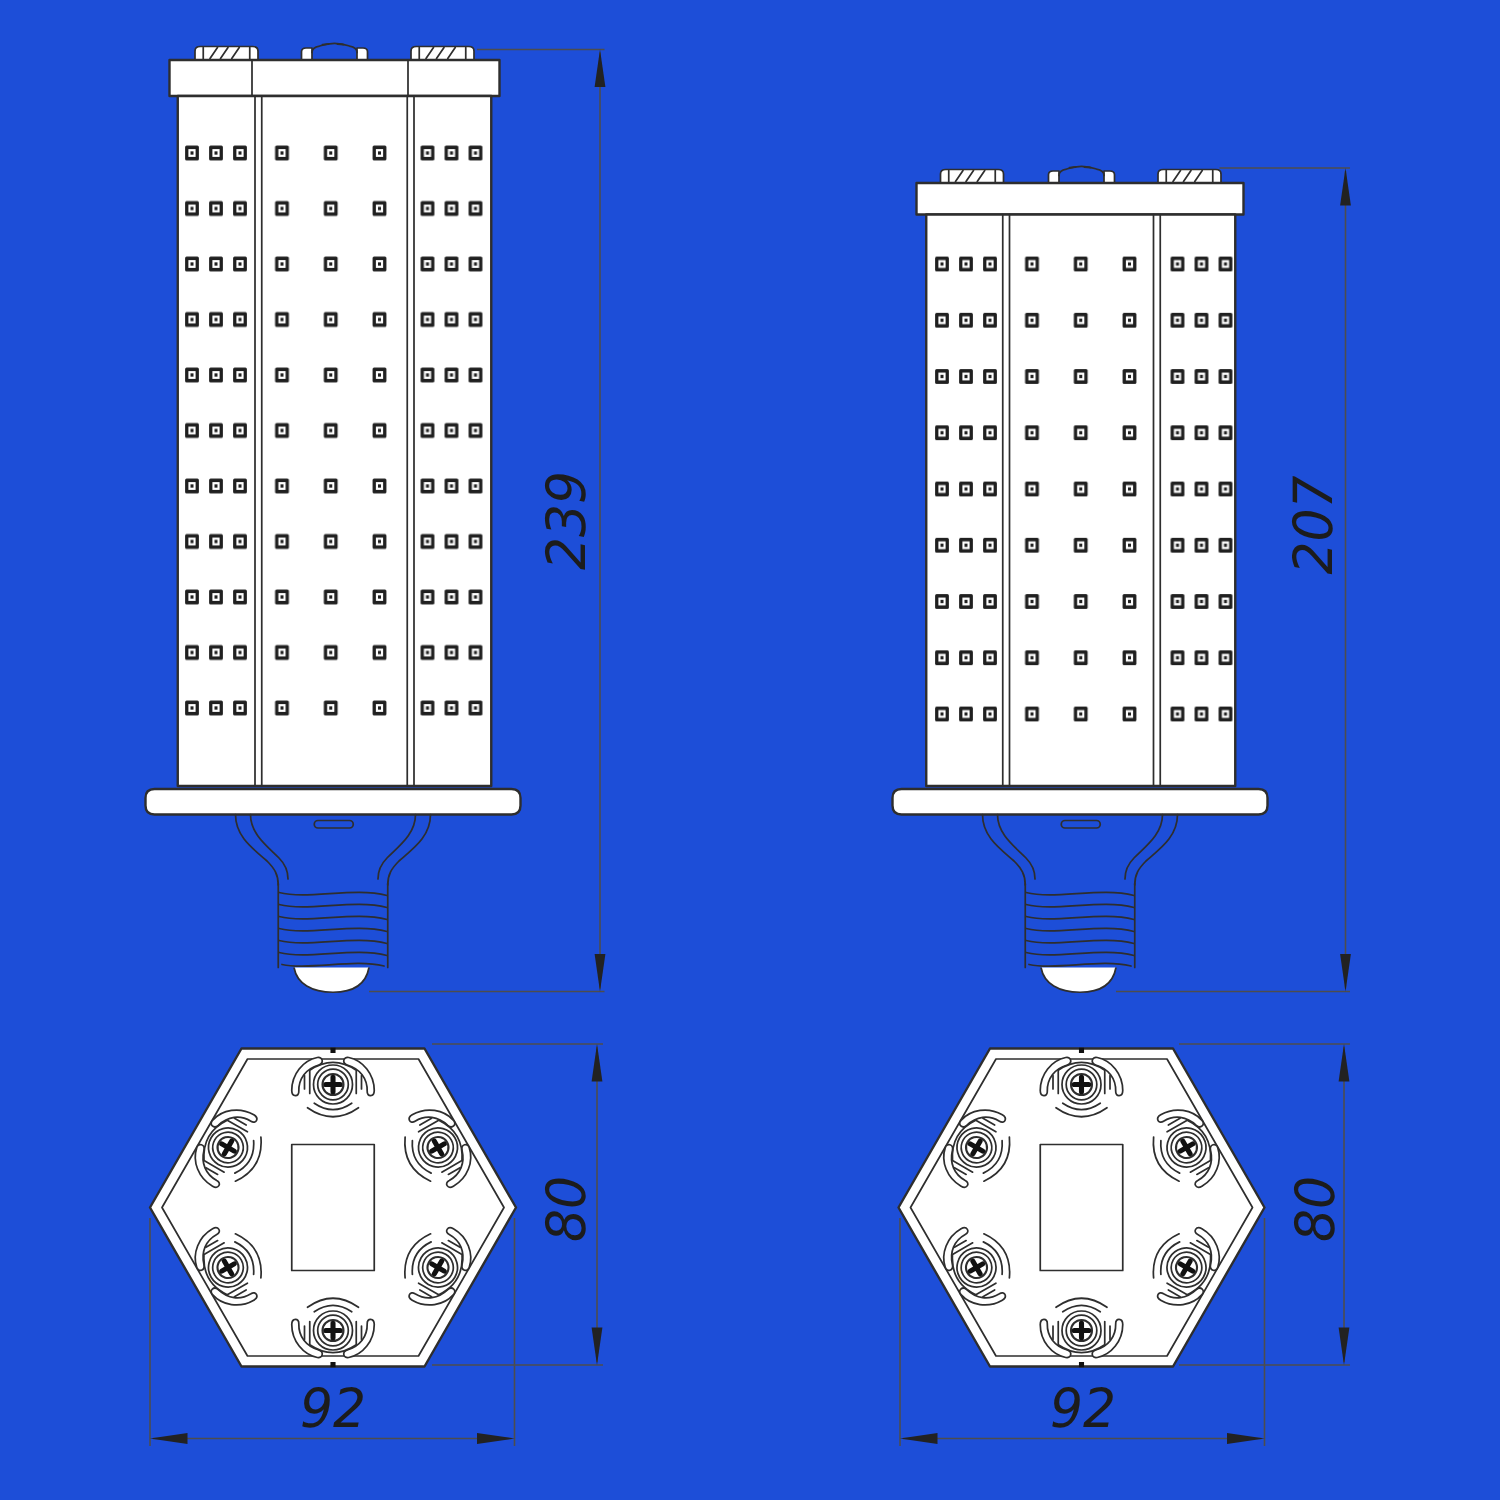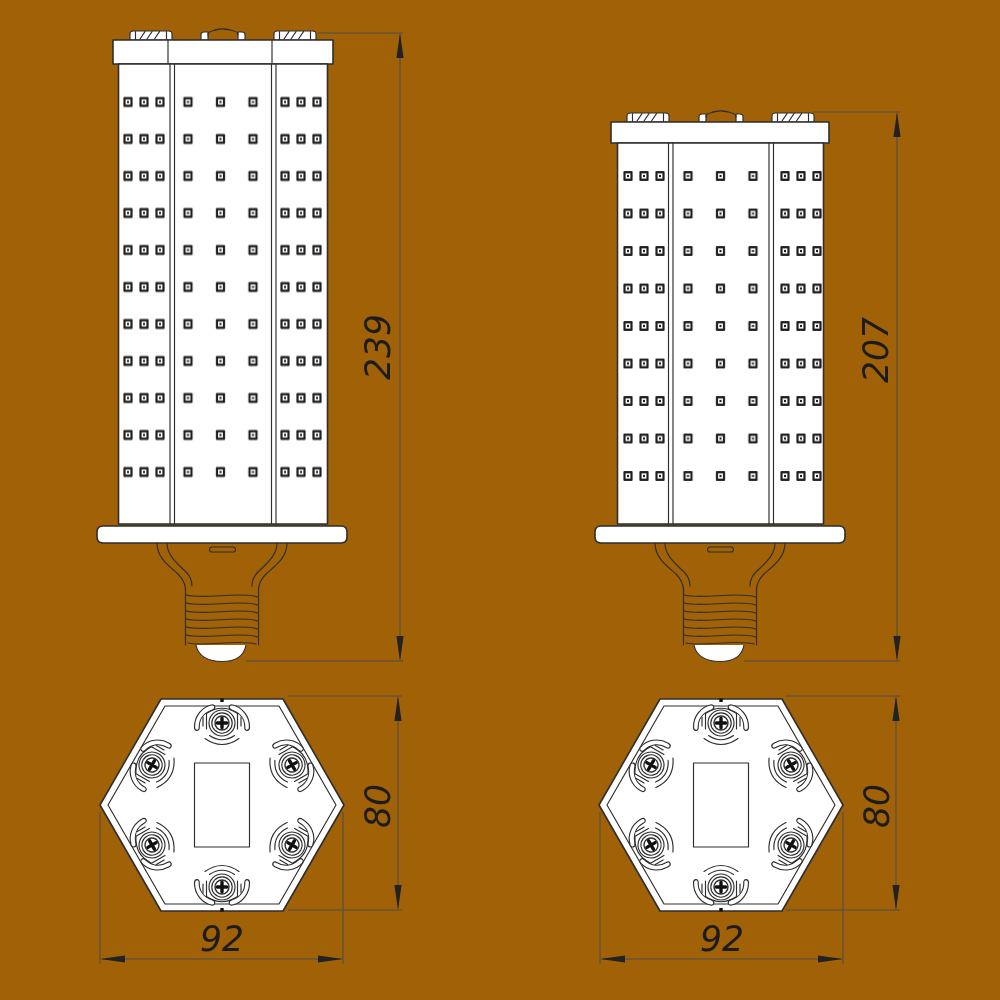--- a/index.html
+++ b/index.html
@@ -1,16 +1,16 @@
 <!DOCTYPE html>
 <html><head>
 <meta charset="utf-8">
 <style>
   html,body{margin:0;padding:0;background:#ffffff;}
-  .stage{width:1000px;height:1000px;background:#a16207;position:relative;overflow:hidden;}
+  .stage{width:1000px;height:1000px;background:#1d4ed8;position:relative;overflow:hidden;}
   svg{display:block;}
   .objf{stroke:#2e2e2e;fill:#ffffff;stroke-width:1.6;stroke-linejoin:round;}
   .det{stroke:#2e2e2e;fill:none;stroke-width:1.15;stroke-linejoin:round;stroke-linecap:round;}
   .detf{stroke:#2e2e2e;fill:#ffffff;stroke-width:1.15;stroke-linejoin:round;}
   .dim{stroke:#4d4d4d;fill:none;stroke-width:1.05;}
   .arr{fill:#222222;stroke:none;}
   .dimtxt{font-family:"DejaVu Sans",sans-serif;font-style:italic;fill:#1c1c1c;}
 </style>
 </head>
 <body>

